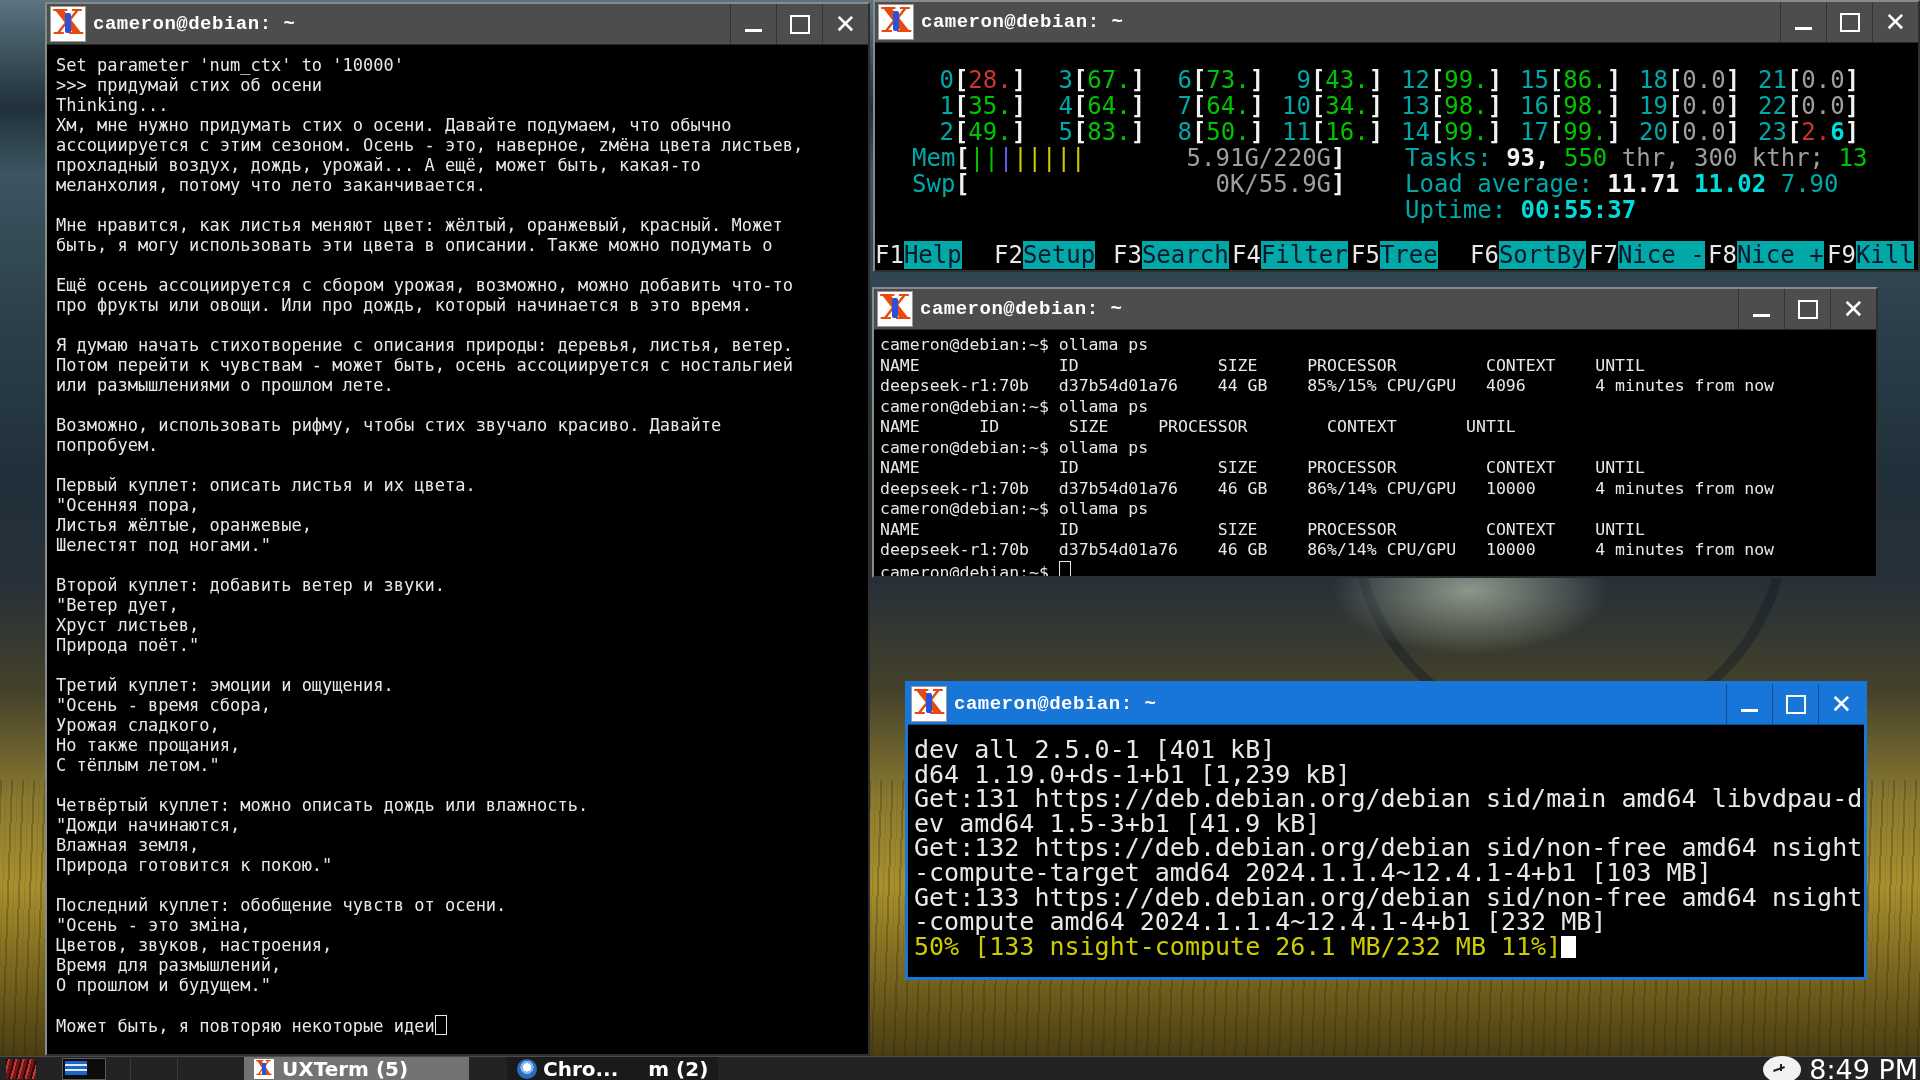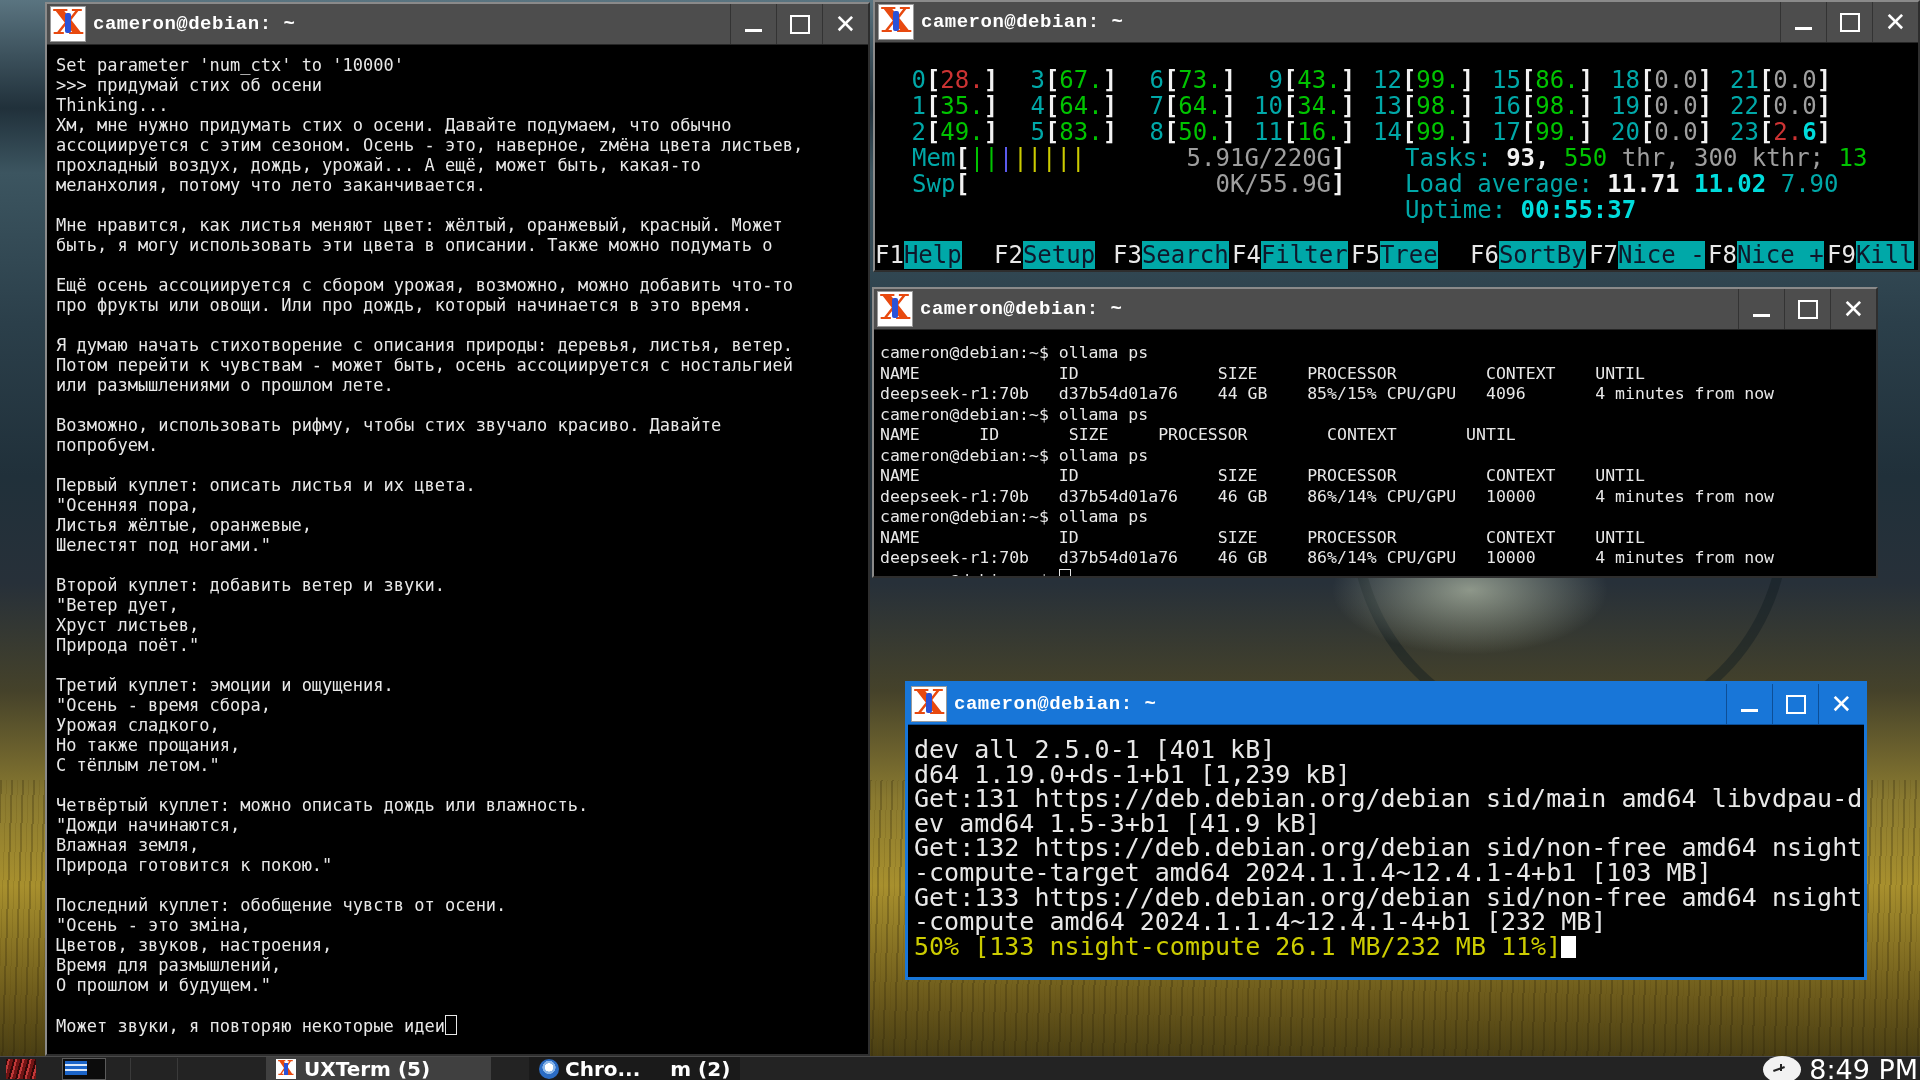--- a/index.html
+++ b/index.html
@@ -41,30 +41,30 @@
   .tbody{position:absolute;left:0;right:0;top:41px;bottom:0;background:#000;
          overflow:hidden;color:#e8e8e8}
   .win.active .tbody{top:51px}
   .line{white-space:pre}
   
   .poem-body{font:17px/20px "DejaVu Sans Mono",monospace;padding:10px 0 0 9px}
   .poem-body .line{height:20px}
   
   .htop-body{font:24px/26px "DejaVu Sans Mono",monospace;padding-top:24px}
   .hline{white-space:pre;height:26px;position:relative;padding-left:37px}
-  .hline.cpu{padding-left:22px}
+  .hline.cpu{padding-left:50px}
   .cell{display:inline-block;width:119px;white-space:pre}
   .rt{position:absolute;left:530px;top:0;white-space:pre}
   .fbar{position:absolute;left:0;right:0;bottom:2px;height:26px;white-space:pre;
         font:24px/26px "DejaVu Sans Mono",monospace}
   .fk{display:inline-block;width:119px;white-space:pre}
   .fk .kk{color:#e8e8e8}
   .fk .kl{background:#00a8a8;color:#0f172a}
   
-  .ollama-body{font:16.5px/20.5px "DejaVu Sans Mono",monospace;padding:13px 0 0 6px}
+  .ollama-body{font:16.5px/20.5px "DejaVu Sans Mono",monospace;padding:5px 0 0 6px}
   .ollama-body .line{height:20.5px}
   
   .apt-body{font:25px/24.6px "DejaVu Sans Mono",monospace;padding:3px 0 0 6px}
   .apt-body .line{height:24.6px}
   
   .c-cyan{color:#00a8a8}
   .c-bcyan{color:#00dcdc;font-weight:bold}
   .c-green{color:#00c400}
   .c-red{color:#cc3333}
   .c-gray{color:#9e9e9e}
@@ -81,21 +81,21 @@
   .start-icon{width:30px;height:20px;margin-left:6px;flex:0 0 auto;
     background:repeating-linear-gradient(105deg,#300808 0 2px,#c03838 2px 4px,#701414 4px 7px)}
   .pager-icon{width:42px;height:20px;margin-left:26px;flex:0 0 auto;background:#0c0c0c;
               border:1px solid #5a5a5a;position:relative}
   .pager-icon .pg{position:absolute;left:2px;top:2px;width:22px;height:14px;background:#1b64c8;
     background:linear-gradient(#1b64c8 0 3px,#dce8f8 3px 5px,#1b64c8 5px 8px,#dce8f8 8px 10px,#1b64c8 10px 14px)}
   .slot{width:46px;height:22px;border-left:1px solid #3a3a3a;flex:0 0 auto}
   .taskbtn{height:24px;display:flex;align-items:center;padding:0 10px;color:#fff;
            font-size:20px;font-weight:bold;white-space:nowrap;flex:0 0 auto;
            font-family:"DejaVu Sans",sans-serif}
-  .uxterm-btn{background:#404040;margin-left:42px;width:205px}
+  .uxterm-btn{background:#737373;margin-left:20px;width:205px}
   .chrome-btn{margin-left:38px;background:#1a1a1a}
   .mini-ticon{width:20px;height:20px;background:#fff;position:relative;margin-right:8px;
               flex:0 0 auto;overflow:hidden}
   .mini-ticon .xo{position:absolute;left:2px;top:-2px;color:#e8490f;
                   font:bold 20px/22px "DejaVu Serif",serif}
   .mini-ticon .xi{position:absolute;left:8px;top:4px;width:4px;height:12px;background:#2a52d8}
   .chromium-icon{width:20px;height:20px;border-radius:50%;margin-right:6px;flex:0 0 auto;
     background:radial-gradient(circle at 50% 42%,#ffffff 0 26%,#8ab6e8 28% 42%,#2b6cc4 44% 100%)}
   .chrome-gap{display:inline-block;width:30px}
   .tray{margin-left:auto;display:flex;align-items:center;margin-right:2px}
@@ -176,21 +176,21 @@
       <div class="line"><span>"Дожди начинаются,</span></div>
       <div class="line"><span>Влажная земля,</span></div>
       <div class="line"><span>Природа готовится к покою."</span></div>
       <div class="line"><span></span></div>
       <div class="line"><span>Последний куплет: обобщение чувств от осени.</span></div>
       <div class="line"><span>"Осень - это зміна,</span></div>
       <div class="line"><span>Цветов, звуков, настроения,</span></div>
       <div class="line"><span>Время для размышлений,</span></div>
       <div class="line"><span>О прошлом и будущем."</span></div>
       <div class="line"><span></span></div>
-      <div class="line"><span>Может звуки, я повторяю некоторые идеи</span><span class="cur-hollow"></span></div>
+      <div class="line"><span>Может быть, я повторяю некоторые идеи</span><span class="cur-hollow"></span></div>
     </div>
 </div>
 
 <div class="win" style="left:873px;top:0;width:1047px;height:272px;">
   <div class="titlebar">
     <div class="ticon">
         <span class="xo">X</span>
         <span class="xi"></span>
       </div>
     <div class="ttext">cameron@debian: ~</div>

